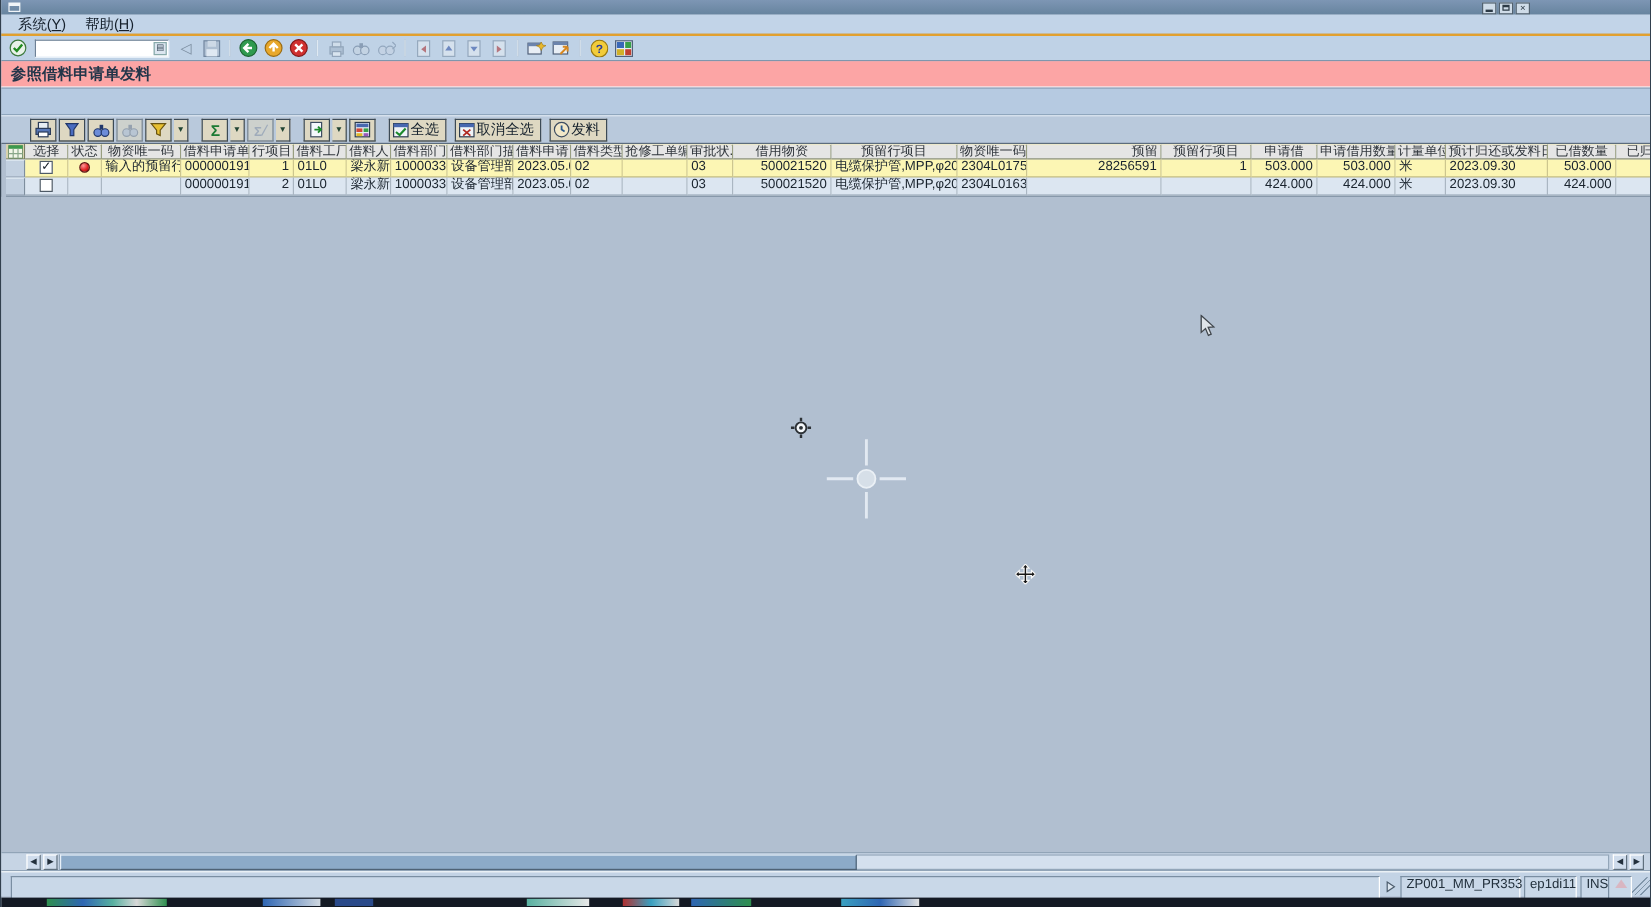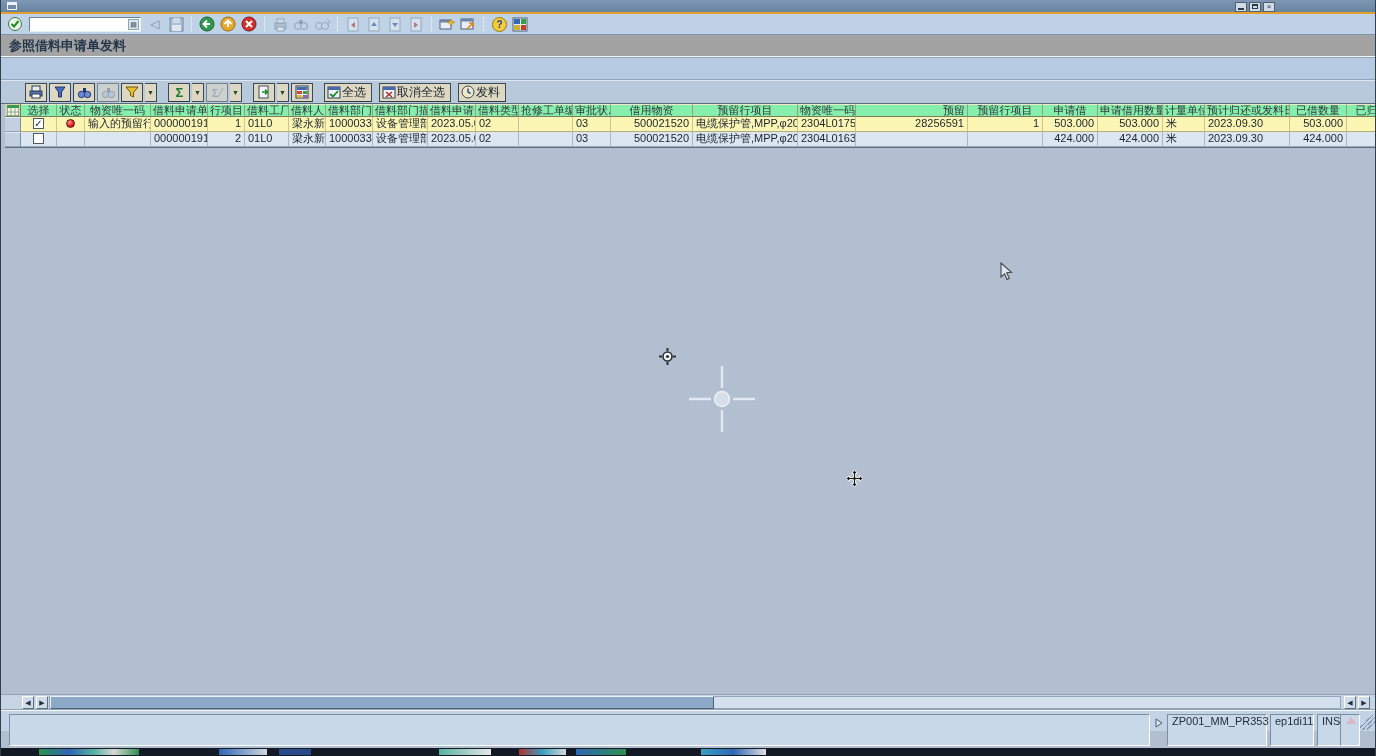--- a/index.html
+++ b/index.html
@@ -22,37 +22,37 @@
   .orangeline { height:2px; background:#e2a02e; }
 
   
   .stdbar { height:21px; background:#bfd2e6; border-bottom:1px solid #7e96ad; display:flex; align-items:center; padding-left:5px; gap:3px; }
   .ticon { width:18px; height:17px; display:flex; align-items:center; justify-content:center; font-size:12px; }
   .tsep { width:1px; height:14px; background:#8fa4b8; border-right:1px solid #dfe9f2; margin:0 3px; }
   .cmdfield { width:112px; height:15px; background:#fff; border:1px solid #6d8196; border-bottom-color:#e8f0f8; border-right-color:#e8f0f8; position:relative; margin:0 2px; }
   .cmdfield .ddicon { position:absolute; right:1px; top:1px; width:11px; height:11px; background:#dce6f0; border:1px solid #8aa; font-size:7px; line-height:10px; text-align:center; color:#345; }
 
   
-  .titlebar { height:22px; background:#a3a3a3; border-bottom:1px solid #f2f7fb; display:flex; align-items:center; padding-left:8px; }
+  .titlebar { height:22px; background:#fca5a5; border-bottom:1px solid #f2f7fb; display:flex; align-items:center; padding-left:8px; }
   .titlebar .ttl { font-size:13px; font-weight:bold; color:#24364a; }
   .band { height:23px; background:#b6cae1; border-top:1px solid #8fa6bd; border-bottom:1px solid #8fa6bd; }
 
   
   .appbar { height:24px; background:#b9c9dc; border-top:1px solid #dce6f0; border-bottom:1px solid #5c6c7c; display:flex; align-items:center; padding:0 0 0 24px; gap:2px; }
   .abtn { height:19px; min-width:22px; background:#ded8c2; border:1px solid #3c4a56; border-bottom-color:#2c3842; display:flex; align-items:center; justify-content:center; padding:0 2px; gap:1px; }
   .abtn.txt { padding:0 5px 0 2px; font-size:12px; color:#14202c; }
   .abtn.disabled { opacity:.55; }
   .addbtn { width:12px; height:19px; background:#ded8c2; border:1px solid #3c4a56; border-left:none; font-size:7px; color:#243; display:flex; align-items:center; justify-content:center; }
   .agap { width:7px; }
 
   
   .gridwrap { padding-left:4px; overflow:hidden; }
   .grid { width:1400px; border-bottom:1px solid #5e7082; }
   .grow { display:flex; }
-  .hcell { height:13px; background:#86efac; border-right:1px solid #989e80; border-top:1px solid #ece8cc; border-bottom:1px solid #787e62; font-size:11px; line-height:11px; color:#30363c; padding:0 2px; overflow:hidden; white-space:nowrap; text-align:center; }
+  .hcell { height:13px; background:#e5e5e5; border-right:1px solid #989e80; border-top:1px solid #ece8cc; border-bottom:1px solid #787e62; font-size:11px; line-height:11px; color:#30363c; padding:0 2px; overflow:hidden; white-space:nowrap; text-align:center; }
   .corner { width:16px; height:13px; background:#d7d2ae; border-right:1px solid #787e62; border-bottom:1px solid #787e62; display:flex; align-items:center; justify-content:center; }
   .rowsel { width:16px; background:#c2d0e0; border-right:1px solid #7e8e9e; border-bottom:1px solid #93a3b3; border-top:1px solid #dfe9f2; }
   .dcell { height:15px; font-size:11px; line-height:13px; padding:0 3px; border-right:1px solid #aab6c2; border-bottom:1px solid #9cabb9; overflow:hidden; white-space:nowrap; color:#1a242e; }
   .row-sel .dcell { background:#fcf6b4; border-right-color:#cdc68e; border-bottom-color:#b5ae7a; }
   .row-alt .dcell { background:#dce6f1; }
   .cb { width:11px; height:11px; background:#fff; border:1px solid #4e5a66; margin:1px auto 0; font-size:10px; font-weight:bold; line-height:9px; text-align:center; color:#101820; }
   .led { width:9px; height:9px; border-radius:50%; margin:2px auto 0; background:radial-gradient(circle at 35% 30%, #ff9898, #e02424 55%, #8c1010); border:1px solid #5c1414; }
 
   
   .workarea { position:relative; height:546px; background:#b1bfd0; }
@@ -94,20 +94,24 @@
       <span class="wbtn">
           <span class="mini"></span>
         </span>
       <span class="wbtn">
           <span class="maxi"></span>
         </span>
       <span class="wbtn">×</span>
     </span>
   </div>
 
+  <div class="menubar">
+    <span class="menu-item"><span>系统(</span><span class="mkey">Y</span><span>)</span></span>
+    <span class="menu-item"><span>帮助(</span><span class="mkey">H</span><span>)</span></span>
+  </div>
   <div class="orangeline"></div>
 
   <div class="stdbar">
     <span class="ticon">
       <svg width="16" height="16">
           <circle cx="8" cy="8" r="6.5" fill="#e8f2e8" stroke="#3c7a3c"></circle>
           <path d="M4.5 8 L7 10.5 L11.5 5" stroke="#1f8a1f" stroke-width="2" fill="none"></path>
         </svg>
     </span>
     <span class="cmdfield" title="">

